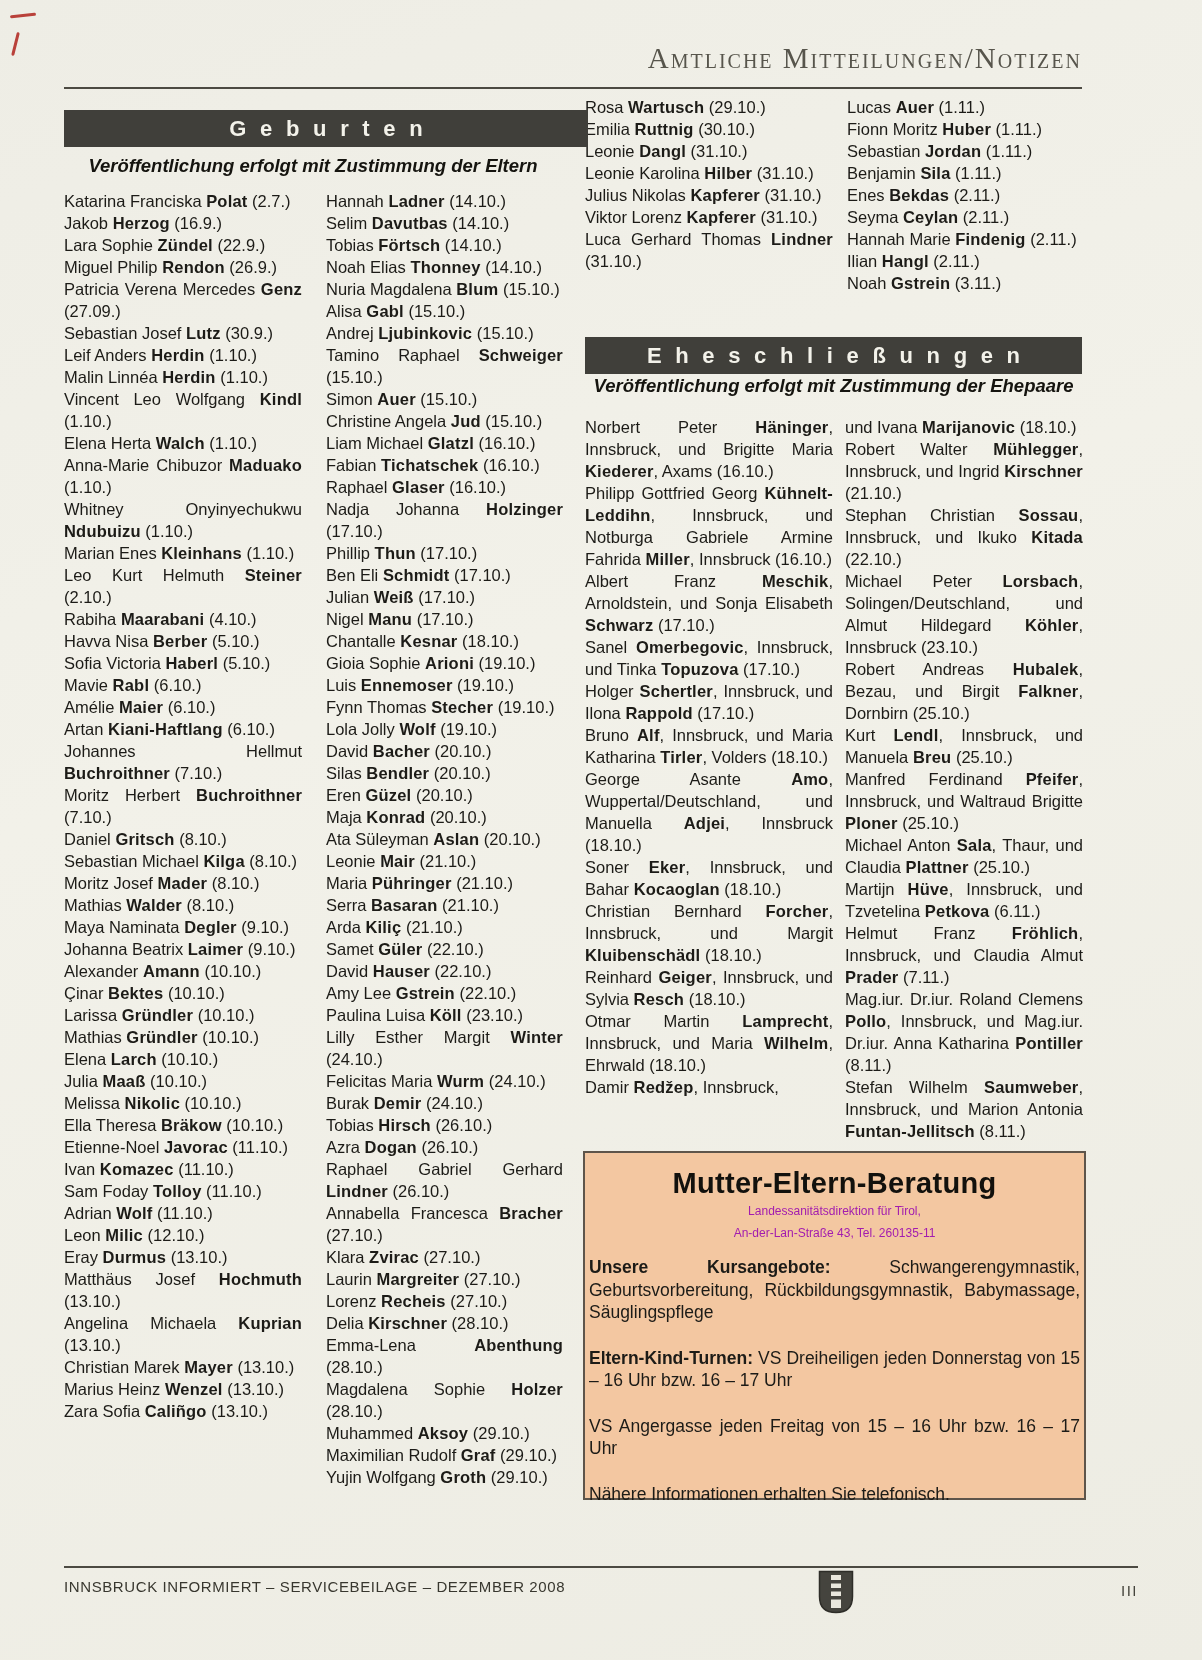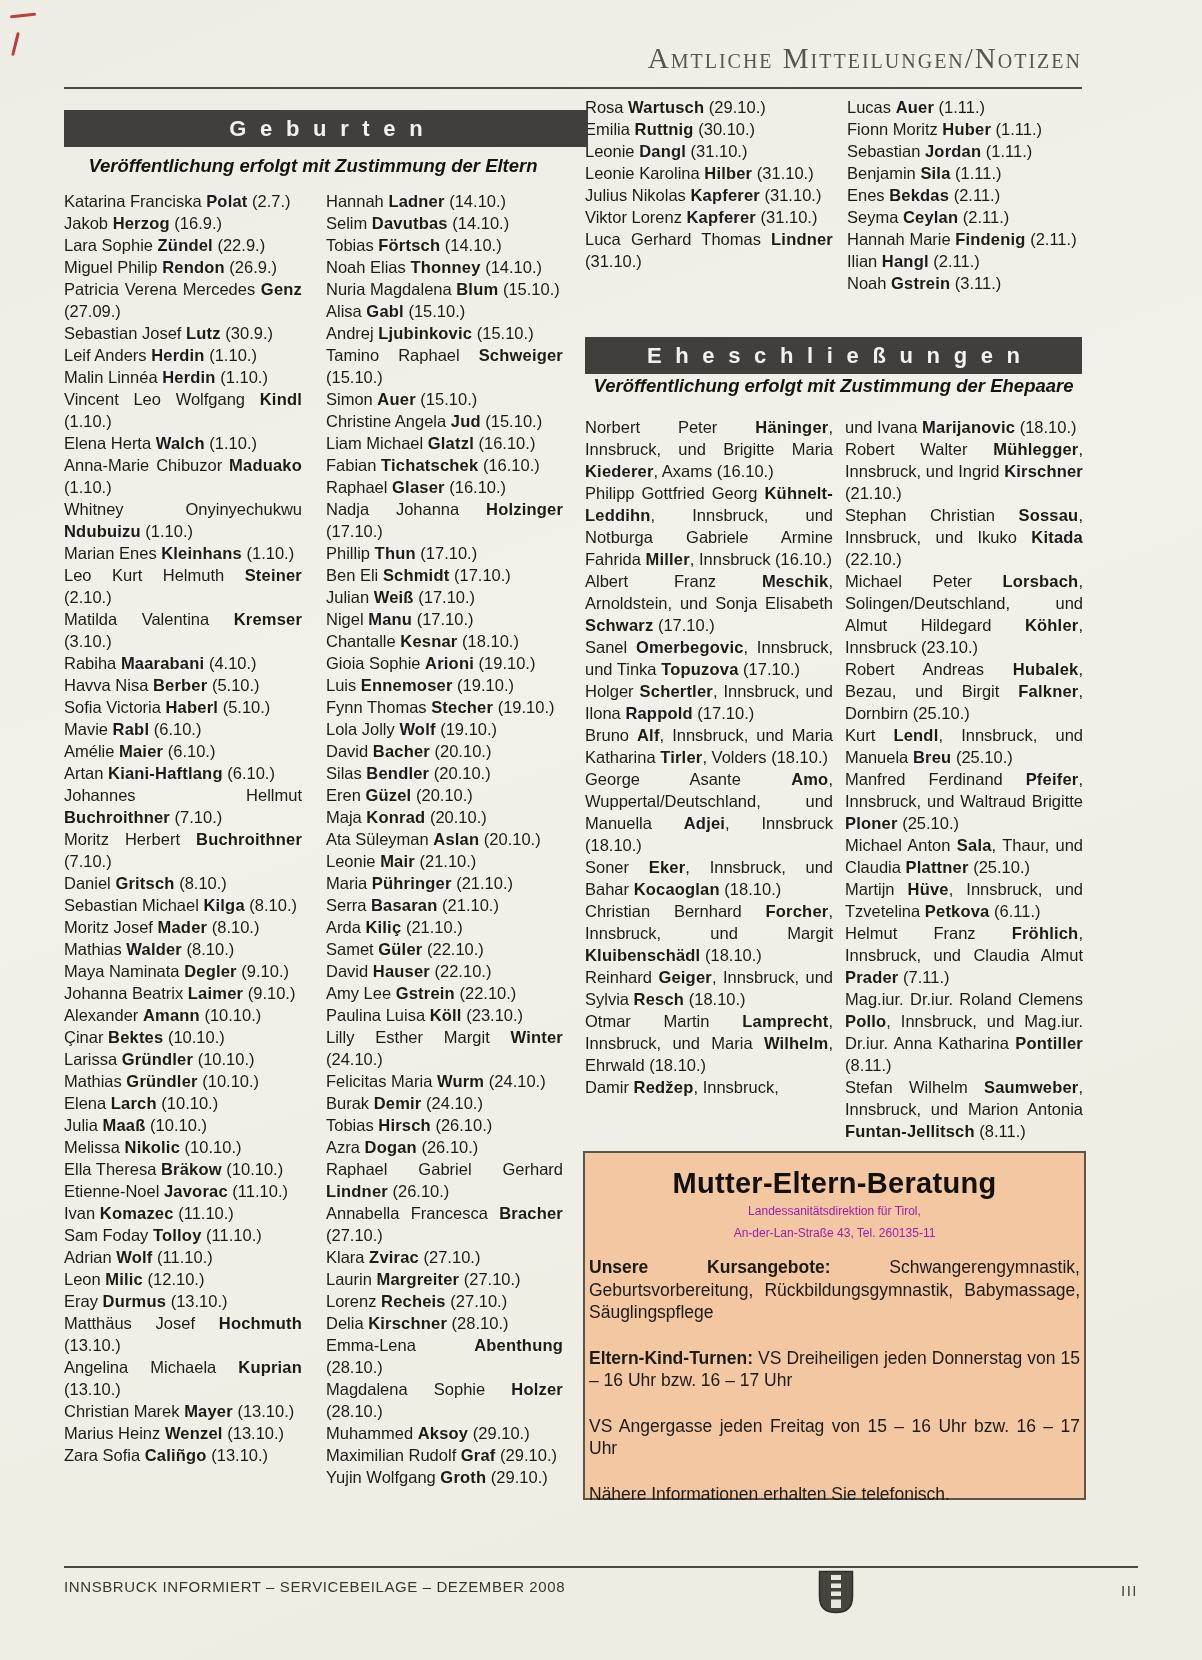--- a/index.html
+++ b/index.html
@@ -70,21 +70,20 @@
       <div class="entry">Patricia Verena Mercedes <b>Genz</b> (27.09.)</div>
       <div class="entry">Sebastian Josef <b>Lutz</b> (30.9.)</div>
       <div class="entry">Leif Anders <b>Herdin</b> (1.10.)</div>
       <div class="entry">Malin Linnéa <b>Herdin</b> (1.10.)</div>
       <div class="entry">Vincent Leo Wolfgang <b>Kindl</b> (1.10.)</div>
       <div class="entry">Elena Herta <b>Walch</b> (1.10.)</div>
       <div class="entry">Anna-Marie Chibuzor <b>Maduako</b> (1.10.)</div>
       <div class="entry">Whitney Onyinyechukwu <b>Ndubuizu</b> (1.10.)</div>
       <div class="entry">Marian Enes <b>Kleinhans</b> (1.10.)</div>
       <div class="entry">Leo Kurt Helmuth <b>Steiner</b> (2.10.)</div>
-      <div class="entry">Matilda Valentina <b>Kremser</b> (3.10.)</div>
       <div class="entry">Rabiha <b>Maarabani</b> (4.10.)</div>
       <div class="entry">Havva Nisa <b>Berber</b> (5.10.)</div>
       <div class="entry">Sofia Victoria <b>Haberl</b> (5.10.)</div>
       <div class="entry">Mavie <b>Rabl</b> (6.10.)</div>
       <div class="entry">Amélie <b>Maier</b> (6.10.)</div>
       <div class="entry">Artan <b>Kiani-Haftlang</b> (6.10.)</div>
       <div class="entry">Johannes Hellmut <b>Buchroithner</b> (7.10.)</div>
       <div class="entry">Moritz Herbert <b>Buchroithner</b> (7.10.)</div>
       <div class="entry">Daniel <b>Gritsch</b> (8.10.)</div>
       <div class="entry">Sebastian Michael <b>Kilga</b> (8.10.)</div>

